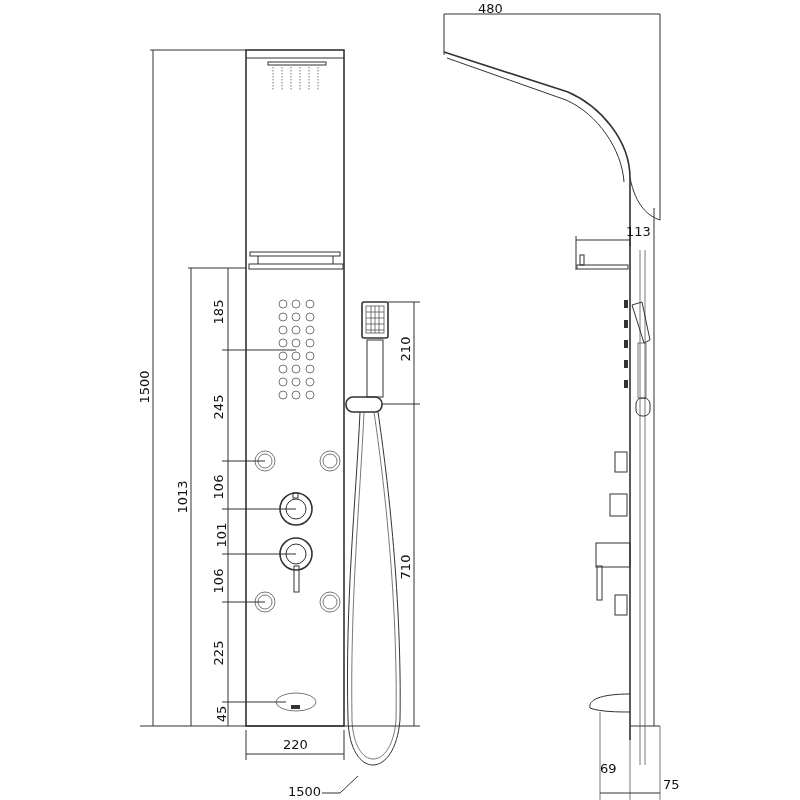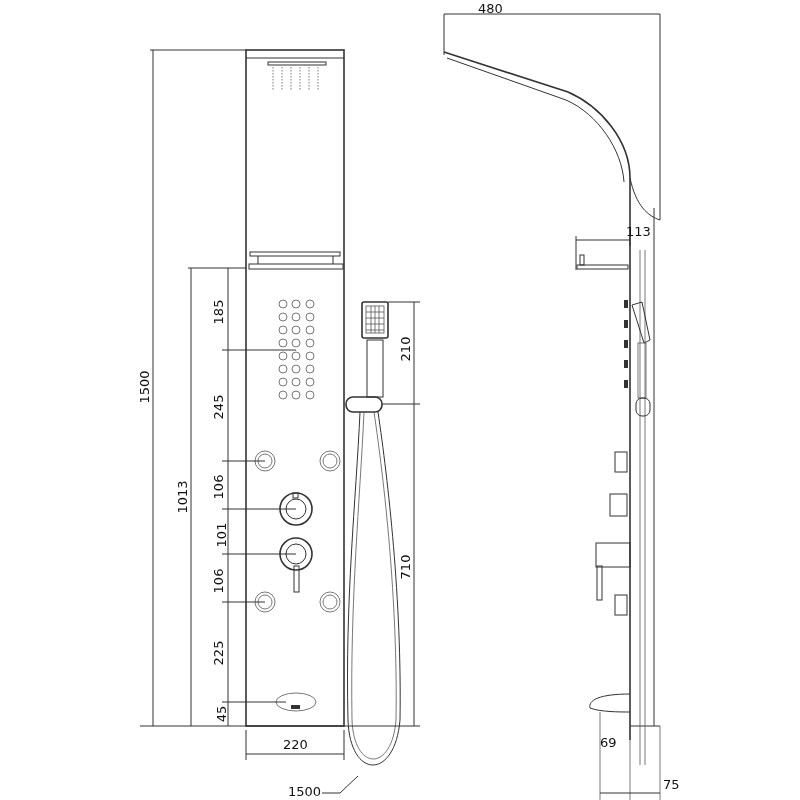--- a/index.html
+++ b/index.html
@@ -169,21 +169,21 @@
     <line x1="600" y1="712" x2="600" y2="800" class="thin"></line>
     <line x1="630" y1="726" x2="630" y2="800" class="thin"></line>
     <line x1="660" y1="726" x2="660" y2="800" class="thin"></line>
     <line x1="600" y1="793" x2="660" y2="793" class="ln"></line>
   </g>
 </svg>
 
 
 <div class="lbl" style="left:478px;top:2px;">480</div>
 <div class="lbl" style="left:590px;top:225px;margin-left:36px;">113</div>
-<div class="lbl" style="left:600px;top:736px;">69</div>
+<div class="lbl" style="left:600px;top:762px;">69</div>
 <div class="lbl" style="left:663px;top:778px;">75</div>
 
 <div class="lbl rot" style="left:128px;top:380px;">1500</div>
 <div class="lbl rot" style="left:166px;top:490px;">1013</div>
 <div class="lbl rot" style="left:207px;top:305px;">185</div>
 <div class="lbl rot" style="left:207px;top:400px;">245</div>
 <div class="lbl rot" style="left:207px;top:480px;">106</div>
 <div class="lbl rot" style="left:210px;top:528px;">101</div>
 <div class="lbl rot" style="left:207px;top:574px;">106</div>
 <div class="lbl rot" style="left:207px;top:646px;">225</div>

